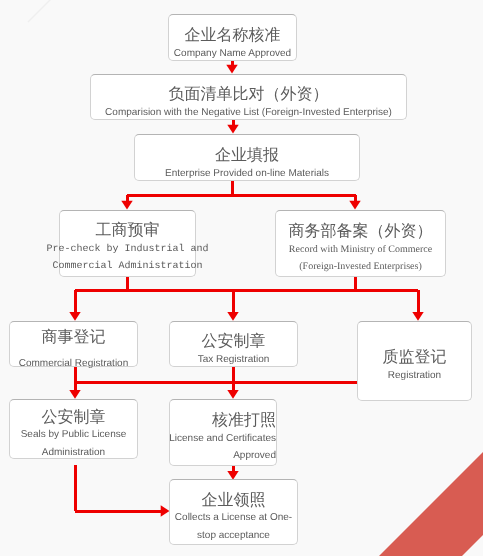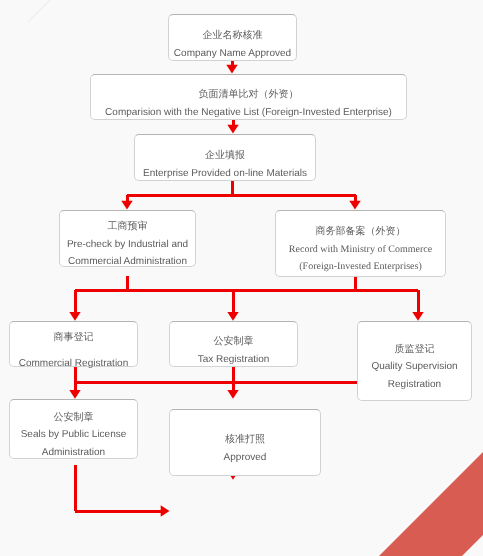--- a/index.html
+++ b/index.html
@@ -26,21 +26,21 @@
     display:flex;
     flex-direction:column;
     align-items:center;
     justify-content:center;
     color:#5b5b5b;
     text-align:center;
     z-index:3;
   }
   .node.lines2 { padding-top:2px; }
   .node.lines3 { padding-top:0px; }
-  .node .cn { font-size:10px; line-height:17.6px; white-space:nowrap; letter-spacing:0px;margin-top:12px; }
+  .node .cn { font-size:16px; line-height:17.6px; white-space:nowrap; letter-spacing:0px;margin-top:12px; }
   .node .en { font-size:10px; line-height:17.6px; white-space:nowrap; letter-spacing:0px; }
 </style>
 </head>
 <body>
 
 <div id="stage">
 
   <svg class="layer" viewBox="0 0 483 556">
     <line x1="28" y1="22" x2="52" y2="-2" stroke="#efefef" stroke-width="1.4"></line>
     <clipPath id="clipBand">
@@ -84,49 +84,54 @@
     </svg>
 
 <div class="node lines2" style="left: 168px; top: 14px; width: 129px; height: 47px;">
       <div class="cn">企业名称核准</div>
       <div class="en">Company Name Approved</div>
     </div>
     <div class="node lines2" style="left: 90px; top: 74px; width: 317px; height: 46px;">
       <div class="cn">负面清单比对（外资）</div>
       <div class="en">Comparision with the Negative List (Foreign-Invested Enterprise)</div>
     </div>
-    <div class="node lines2" style="left: 134px; top: 134px; width: 182px; height: 47px;">
+    <div class="node lines2" style="left: 134px; top: 134px; width: 226px; height: 47px;">
       <div class="cn">企业填报</div>
       <div class="en">Enterprise Provided on-line Materials</div>
     </div>
-    <div class="node lines3" style="left: 59px; top: 210px; width: 137px; height: 57px;">
+    <div class="node lines3" style="left: 59px; top: 210px; width: 137px; height: 67px; font-family: Liberation Mono, monospace;">
       <div class="cn">工商预审</div>
       <div class="en">Pre-check by Industrial and</div>
       <div class="en">Commercial Administration</div>
     </div>
     <div class="node lines3" style="left: 275px; top: 210px; width: 171px; height: 67px; font-family: Liberation Serif, serif;">
       <div class="cn">商务部备案（外资）</div>
       <div class="en">Record with Ministry of Commerce</div>
       <div class="en">(Foreign-Invested Enterprises)</div>
     </div>
     <div class="node lines2" style="left: 9px; top: 321px; width: 129px; height: 46px; gap: 8px;">
       <div class="cn">商事登记</div>
       <div class="en">Commercial Registration</div>
     </div>
     <div class="node lines2" style="left: 169px; top: 321px; width: 129px; height: 46px;">
       <div class="cn">公安制章</div>
       <div class="en">Tax Registration</div>
     </div>
     <div class="node lines3" style="left: 357px; top: 321px; width: 115px; height: 80px;">
       <div class="cn">质监登记</div>
-      <div class="en">Quality Supervision</div>
       <div class="en">Registration</div>
     </div>
     <div class="node lines3" style="left: 9px; top: 399px; width: 129px; height: 60px;">
       <div class="cn">公安制章</div>
       <div class="en">Seals by Public License</div>
       <div class="en">Administration</div>
     </div>
-    <div class="node lines3" style="left: 169px; top: 409px; width: 152px; height: 67px;">
+    <div class="node lines3" style="left: 169px; top: 399px; width: 108px; height: 67px; align-items: flex-end;">
       <div class="cn">核准打照</div>
+      <div class="en">License and Certificates</div>
       <div class="en">Approved</div>
+    </div>
+    <div class="node lines3" style="left: 169px; top: 479px; width: 129px; height: 66px;">
+      <div class="cn">企业领照</div>
+      <div class="en">Collects a License at One-</div>
+      <div class="en">stop acceptance</div>
     </div>
   </div>
 
 </body></html>

